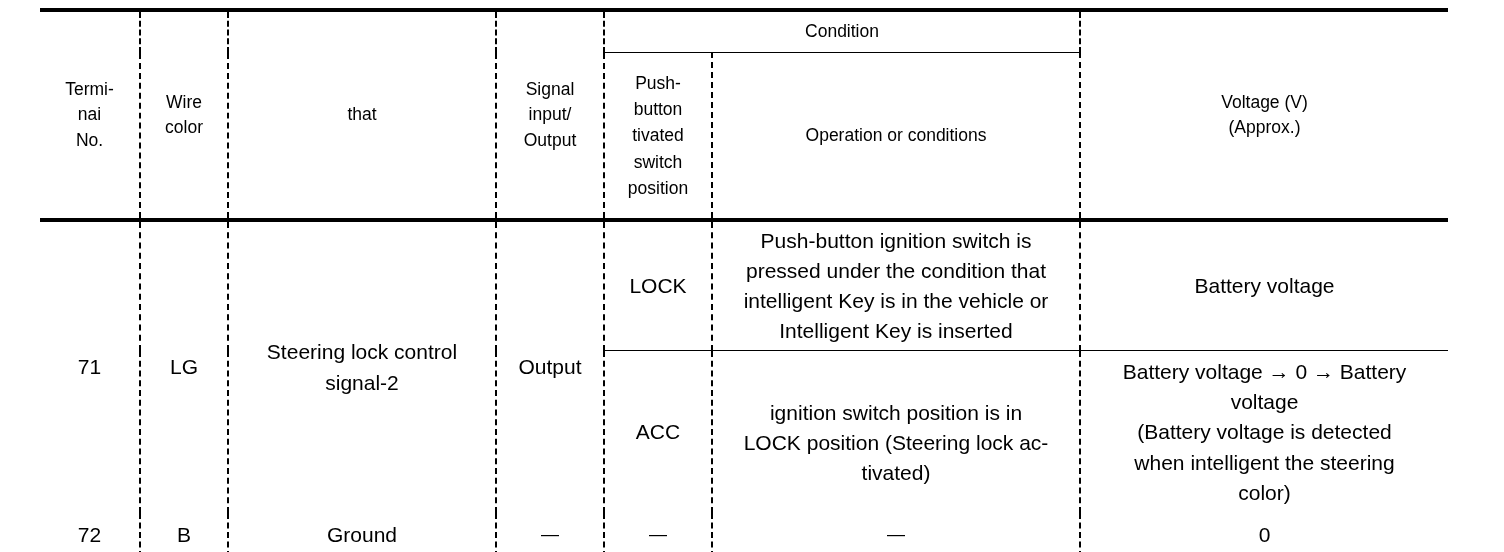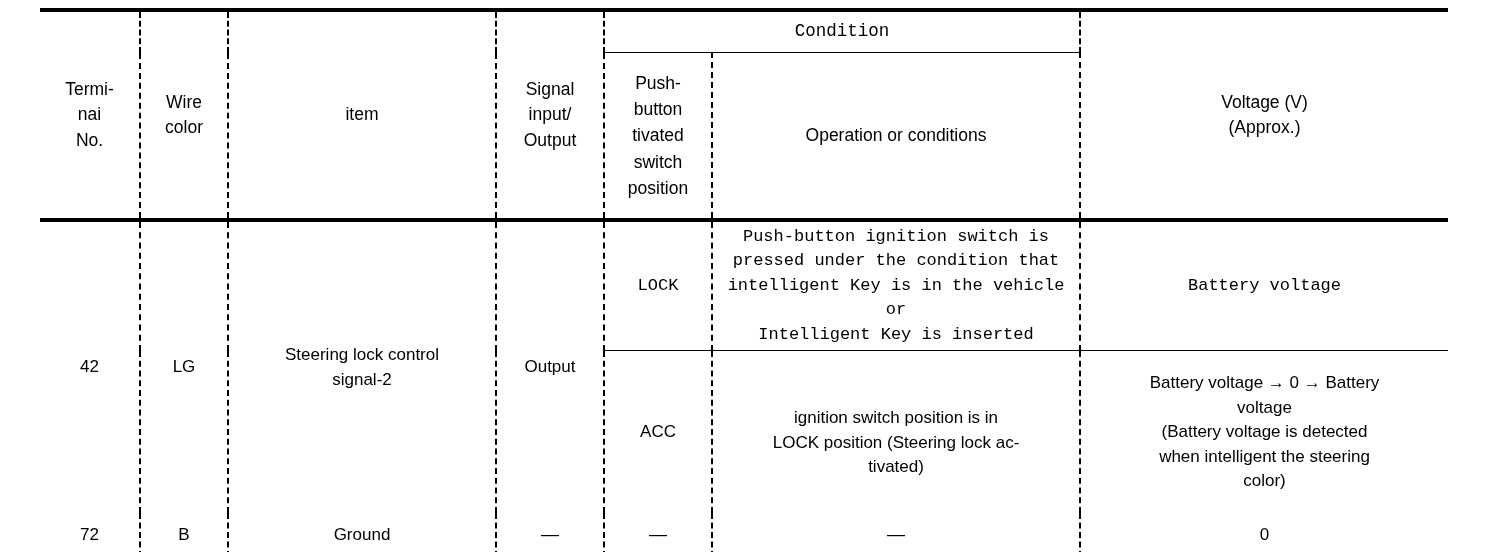--- a/index.html
+++ b/index.html
@@ -42,38 +42,38 @@
     font-weight: normal;
     vertical-align: middle;
     text-align: center;
     background: #ffffff;
   }
 
   
   .vl   { border-left: 2px dashed #000000; }
 
   
-  .sl-b { border-bottom: 1.6px solid #000000; font-family: Liberation Mono, monospace; }
+  .sl-b { border-bottom: 1.6px solid #000000; }
 
   
   .thick-t { border-top: 4px solid #000000; }
   .thick-b { border-bottom: 4px solid #000000; }
 
   .pad-x { padding-left: 9px; padding-right: 9px; }
   .left  { text-align: left; }
   .topish { vertical-align: top; }
 
   .cell-text { display: block; }
 
   
   .hdr { font-size: 17.5px; line-height: 1.45; }
   .hdr-narrow { line-height: 1.5; text-align: center; }
 
   
-  .body-txt { font-size: 17px; line-height: 1.44; }
+  .body-txt { font-size: 21px; line-height: 1.44; }
 
   .dash { font-size: 18px; letter-spacing: 0; }
 
   .nowrap { white-space: nowrap; }
 </style>
 </head>
 <body>
 
 <div id="page">
   <div id="table-wrap">
@@ -97,21 +97,21 @@
             <span class="hdr cell-text">nai</span>
             <span class="hdr cell-text">No.</span>
           </td>
 
           <td class="thick-t vl" rowspan="2">
             <span class="hdr cell-text">Wire</span>
             <span class="hdr cell-text">color</span>
           </td>
 
           <td class="thick-t vl" rowspan="2">
-            <span class="hdr cell-text">item</span>
+            <span class="hdr cell-text">that</span>
           </td>
 
           <td class="thick-t vl" rowspan="2">
             <span class="hdr cell-text">Signal</span>
             <span class="hdr cell-text">input/</span>
             <span class="hdr cell-text">Output</span>
           </td>
 
           <td class="thick-t vl sl-b" colspan="2" style="height:40px;">
             <span class="hdr cell-text">Condition</span>
@@ -131,21 +131,21 @@
             <span class="hdr hdr-narrow cell-text">switch</span>
             <span class="hdr hdr-narrow cell-text">position</span>
           </td>
           <td class="vl">
             <span class="hdr cell-text">Operation or conditions</span>
           </td>
         </tr>
 
         <tr>
           <td class="thick-t" rowspan="2" style="height:290px;">
-            <span class="body-txt cell-text">42</span>
+            <span class="body-txt cell-text">71</span>
           </td>
 
           <td class="thick-t vl" rowspan="2">
             <span class="body-txt cell-text">LG</span>
           </td>
 
           <td class="thick-t vl pad-x left" rowspan="2">
             <span class="body-txt cell-text">Steering lock control</span>
             <span class="body-txt cell-text">signal-2</span>
           </td>

